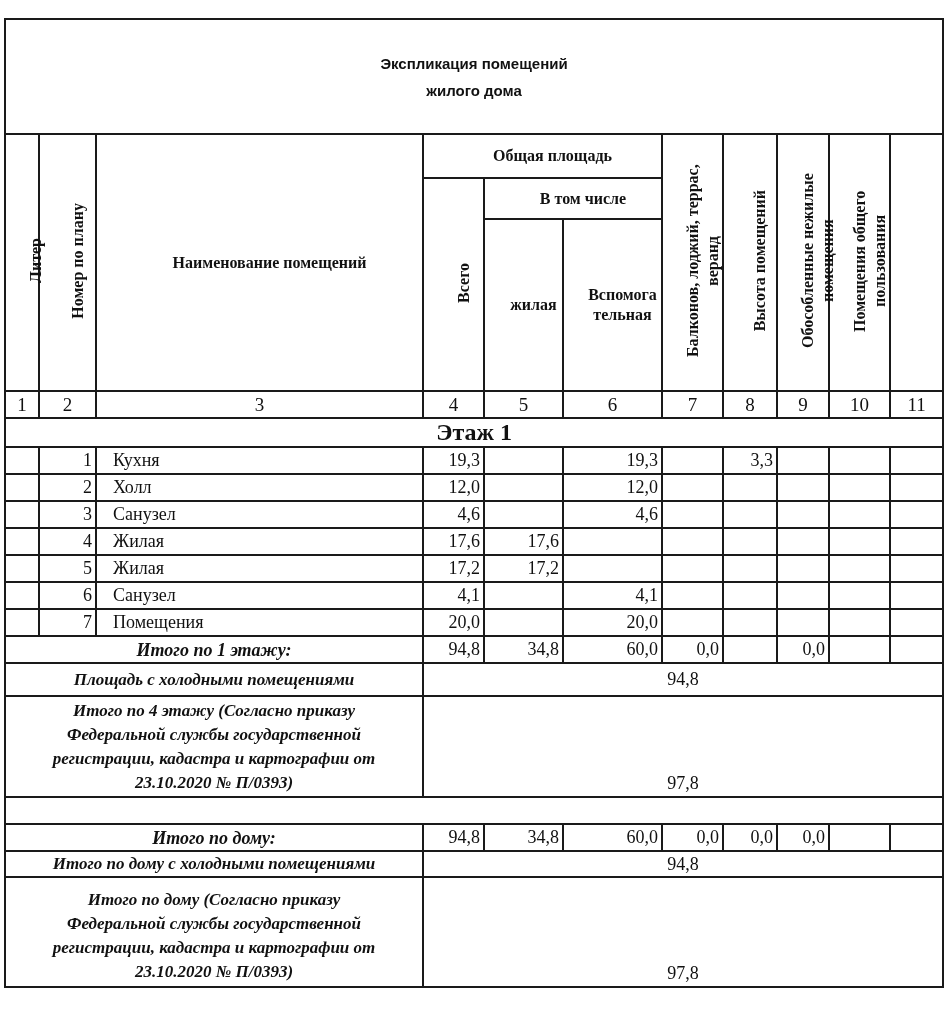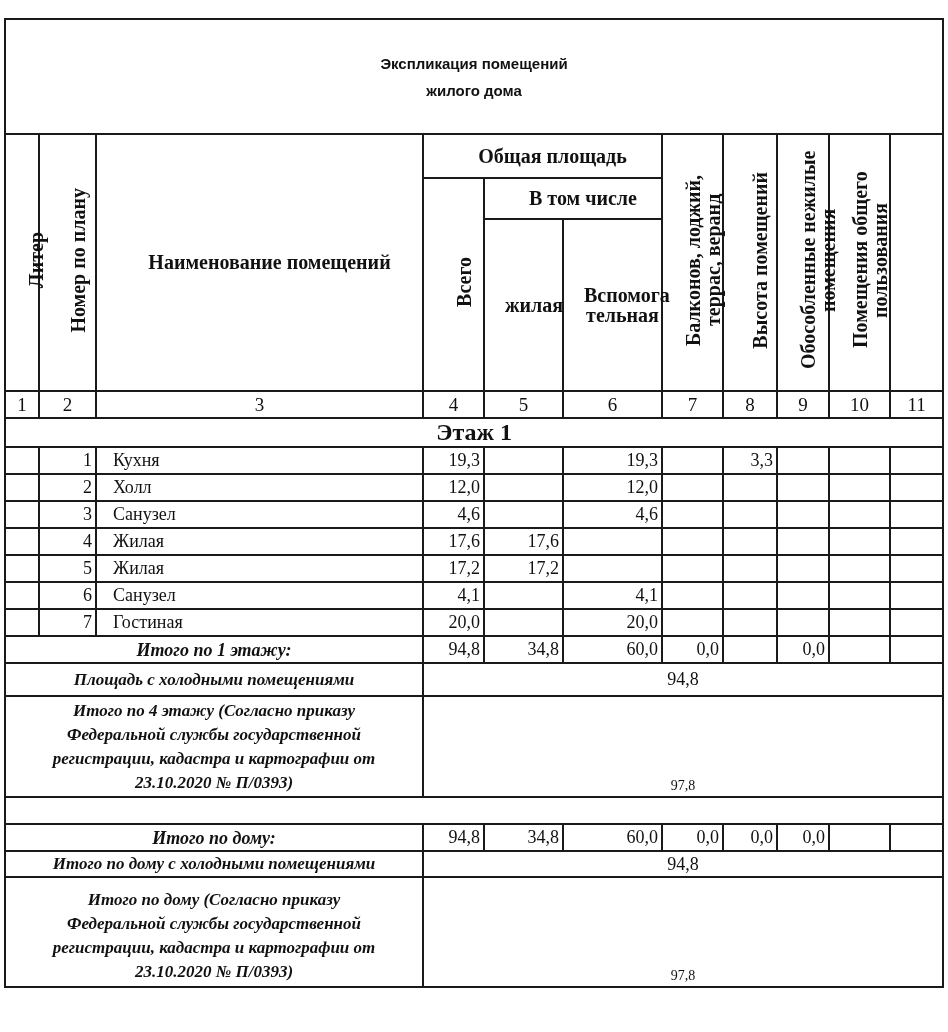--- a/index.html
+++ b/index.html
@@ -1,30 +1,30 @@
 <!DOCTYPE html>
 <html><head>
 <meta charset="utf-8">
 <style>
   html, body { margin: 0; padding: 0; background: #ffffff; }
   body { width: 948px; height: 1032px; position: relative; overflow: hidden; }
   .page { position: absolute; left: 4px; top: 18px; width: 938px; }
   table { border-collapse: collapse; table-layout: fixed; width: 938px; }
   td { border: 2px solid #1a1a1a; padding: 0; color: #111; font-family: "Liberation Serif", serif; font-size: 18px; }
   .title-cell { height: 113px; text-align: center; vertical-align: middle; font-family: "Liberation Sans", sans-serif; font-weight: bold; font-size: 15px; line-height: 27px; }
-  .hdr { font-weight: bold; font-size: 20px; text-align: center; vertical-align: middle; padding-left: 20px; }
+  .hdr { font-weight: bold; font-size: 16px; text-align: center; vertical-align: middle; padding-left: 20px; }
   .vert { writing-mode: vertical-rl; transform: rotate(180deg); display: inline-block; white-space: nowrap; line-height: 20px; text-align: center; }
   .idx td { height: 25px; text-align: center; font-size: 19px; }
   .floor td { height: 26px; text-align: center; font-weight: bold; font-size: 24px; }
   .row td { height: 25px; font-size: 18px; }
   .num { text-align: right; padding-right: 3px; }
   .name { text-align: left; padding-left: 16px; }
   .ital { font-style: italic; font-weight: bold; text-align: center; font-size: 17px; line-height: 24px; }
   .merged { text-align: center; font-size: 18px; }
-  .bottomval { vertical-align: bottom; text-align: center; font-size: 14px; padding-bottom: 2px; }
+  .bottomval { vertical-align: bottom; text-align: center; font-size: 18px; padding-bottom: 2px; }
 </style>
 </head>
 <body>
 
 <div class="page">
 <table>
   <colgroup>
     <col style="width:34px">
         <col style="width:57px">
         <col style="width:327px">
@@ -154,21 +154,21 @@
     <td class="num">4,1</td>
     <td class="num"></td>
     <td class="num"></td>
     <td class="num"></td>
     <td class="num"></td>
     <td class="num"></td>
   </tr>
   <tr class="row">
     <td></td>
     <td class="num">7</td>
-    <td class="name">Гостиная</td>
+    <td class="name">Помещения</td>
     <td class="num">20,0</td>
     <td class="num"></td>
     <td class="num">20,0</td>
     <td class="num"></td>
     <td class="num"></td>
     <td class="num"></td>
     <td class="num"></td>
     <td class="num"></td>
   </tr>
 

